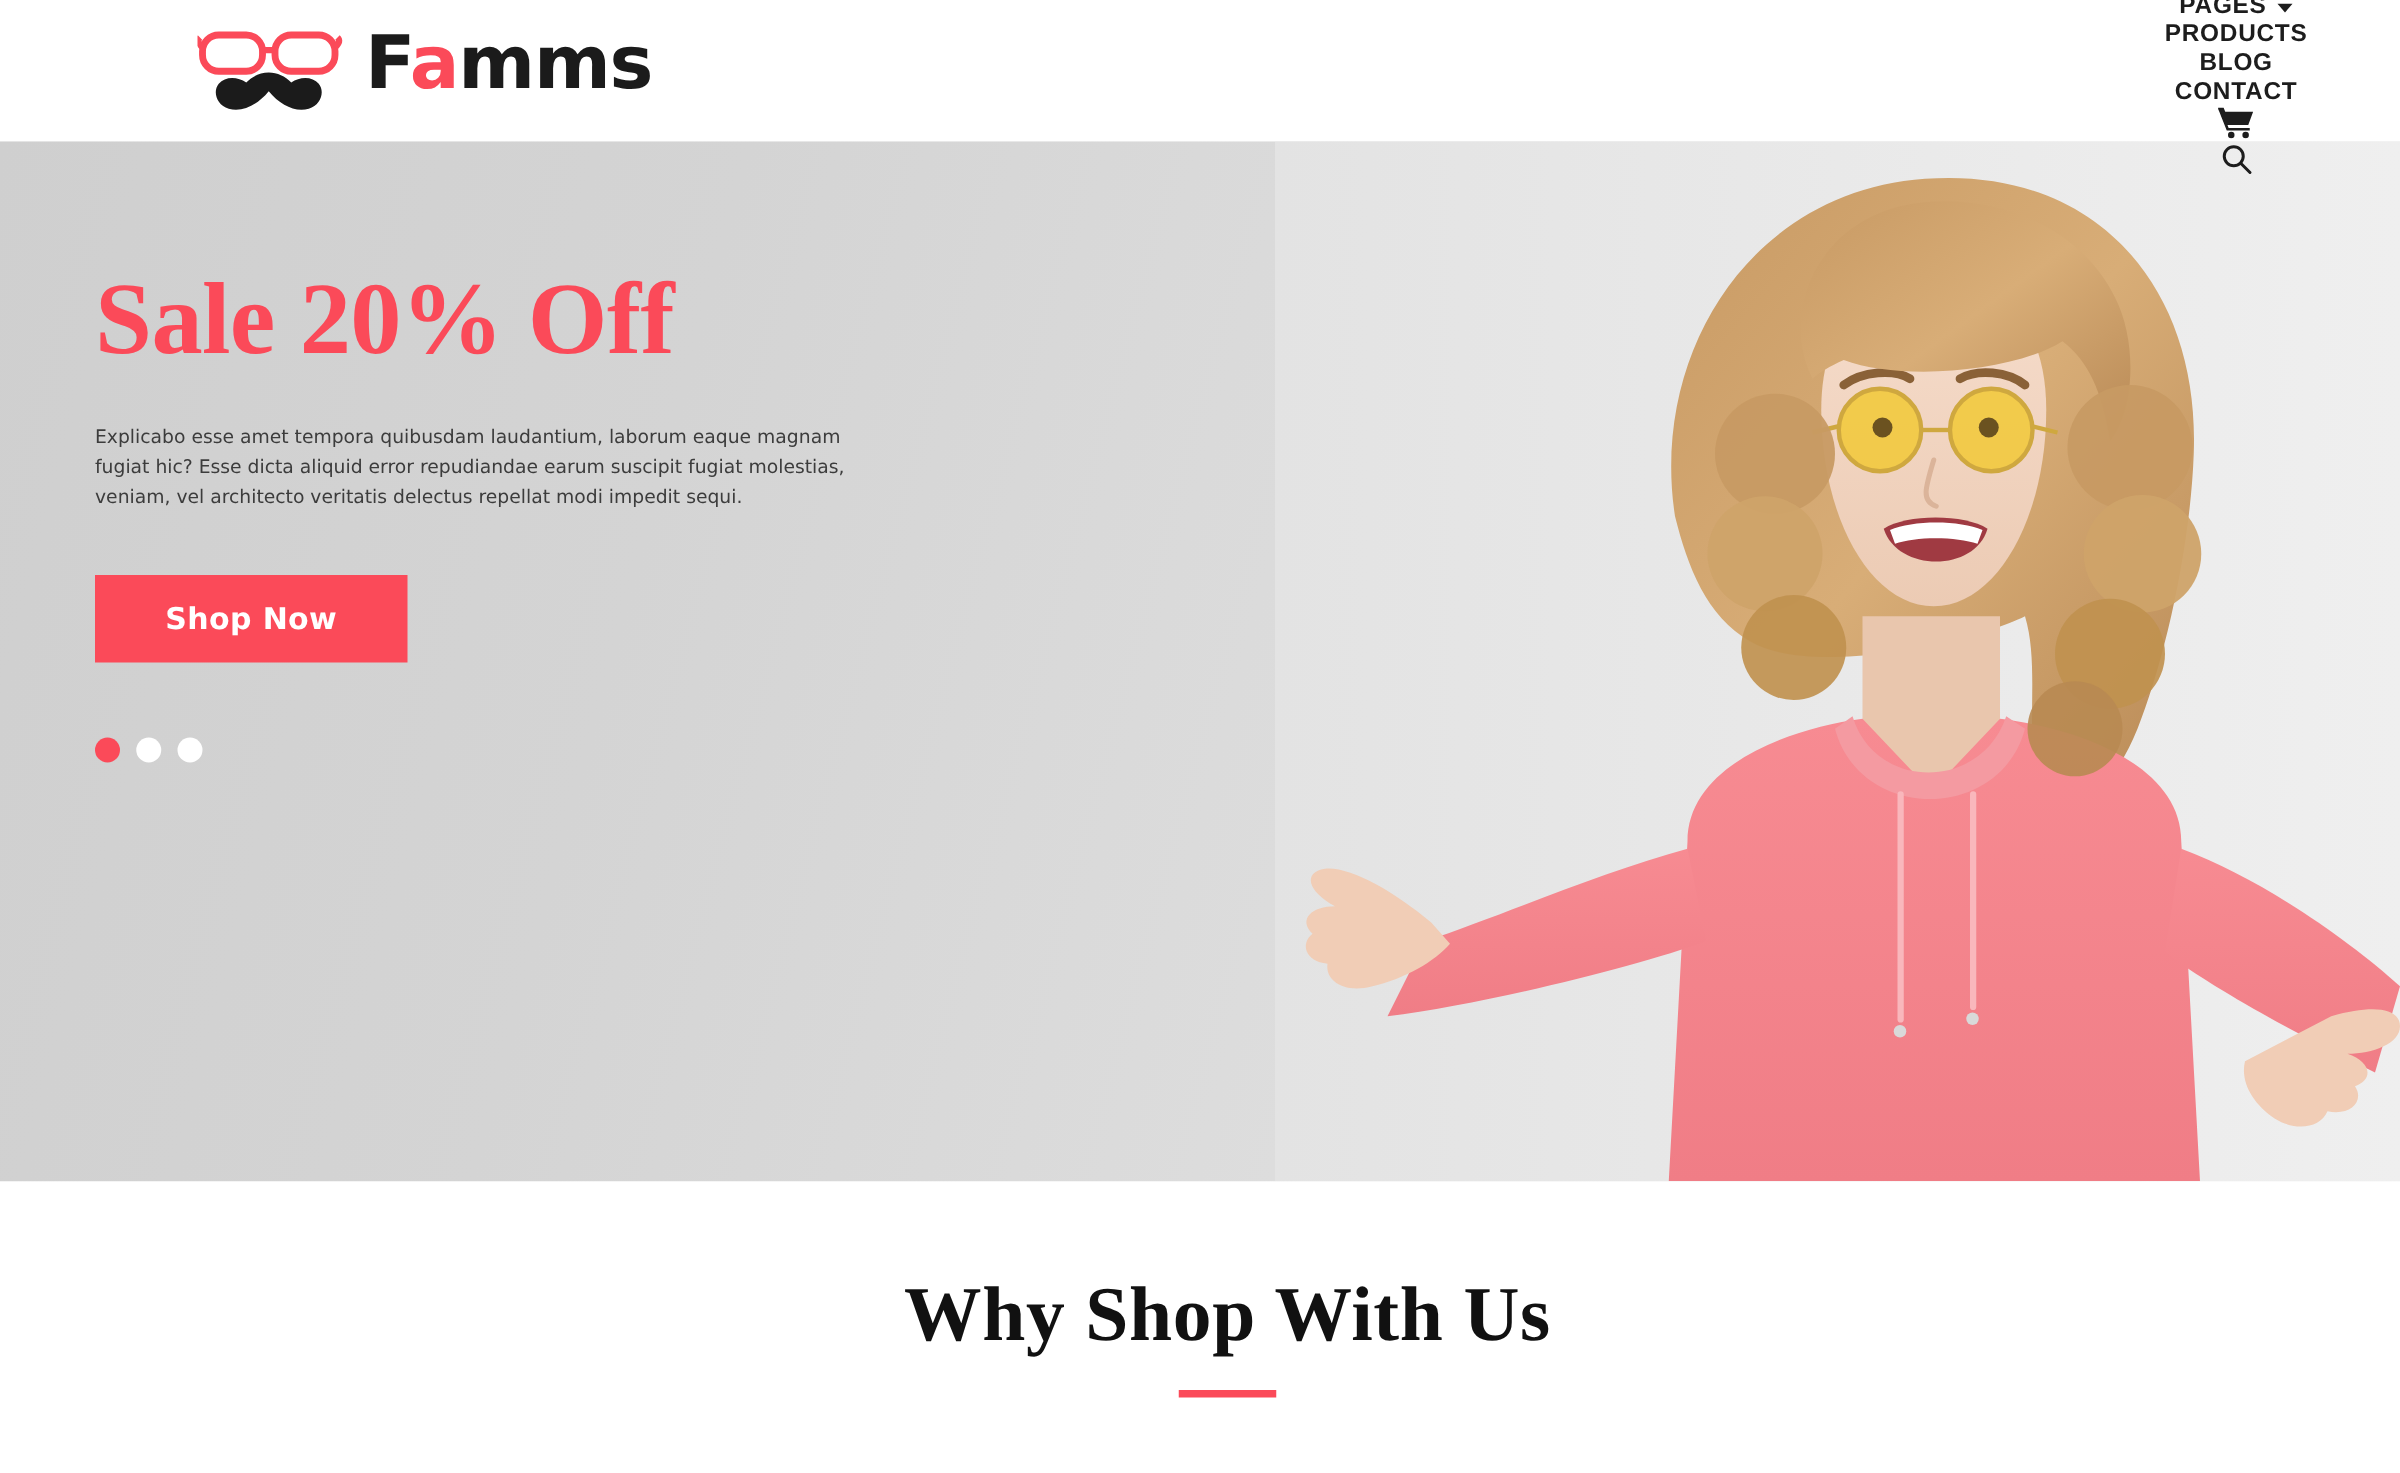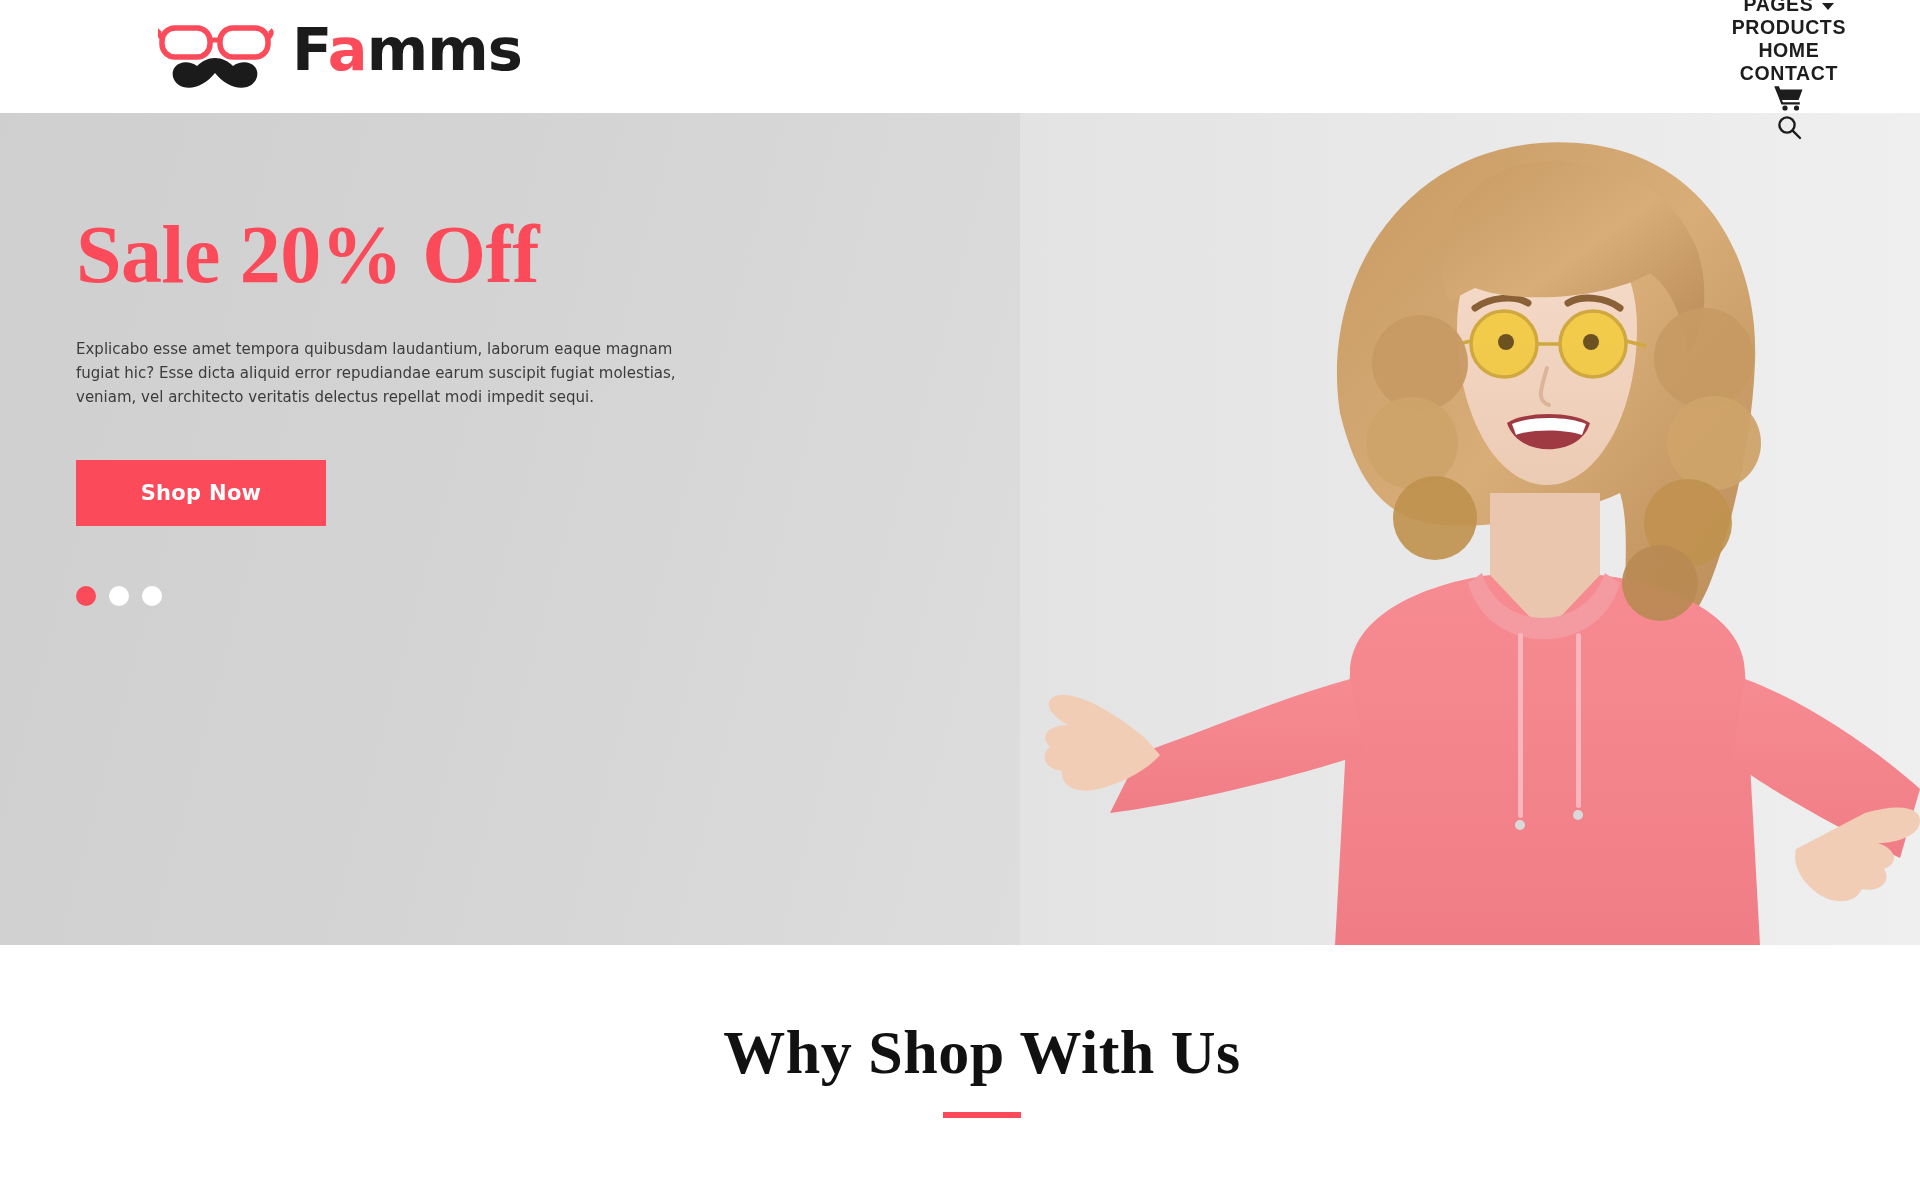--- a/index.html
+++ b/index.html
@@ -66,21 +66,21 @@
   .hero-title .l1 { display:block; color:#fb4a59; }
   .hero-title .l2 { display:block; color:#11344d; margin-top:3px; }
   .hero-text {
     margin-top:40px; width:620px;
     font-size:15px; line-height:1.62; color:#3c3c3c;
     font-family:"DejaVu Sans", sans-serif;
   }
   .shop-btn {
     margin-top:50px; display:inline-block;
     background:#fb4a59; color:#ffffff; border:none; cursor:pointer;
-    font-size:21px; font-weight:700; letter-spacing:0.3px;
+    font-size:24px; font-weight:700; letter-spacing:0.3px;
     padding:21px 0; width:250px; text-align:center;
     font-family:"DejaVu Sans", sans-serif;
   }
   .dots { margin-top:60px; display:flex; gap:13px; align-items:center; }
   .dot { width:20px; height:20px; border-radius:50%; background:#ffffff; border:none; cursor:pointer; padding:0; }
   .dot.active { background:#fb4a59; }
 
   
   .hero-photo {
     position:absolute; right:0; bottom:0;
@@ -136,21 +136,21 @@
     <a href="#" class="nav-item">
       <span>PAGES</span>
       <span class="caret"></span>
     </a>
 
     <a href="#" class="nav-item">
       <span>PRODUCTS</span>
     </a>
 
     <a href="#" class="nav-item">
-      <span>HOME</span>
+      <span>BLOG</span>
     </a>
 
     <a href="#" class="nav-item">
       <span>CONTACT</span>
     </a>
 
     <button class="icon-btn">
       <span>
         <svg width="30" height="26" viewBox="0 0 30 26" fill="currentColor" xmlns="http://www.w3.org/2000/svg">
           <path d="M0.5 1.2 h4.4 l1.3 3.2 h22.3 l-3.9 10.6 h-16.6 l0.9 2.3 h16.9 v2.1 h-18.4 l-4.3-10.9 -1.4-3.5 -1.2-2.9 z"></path>

